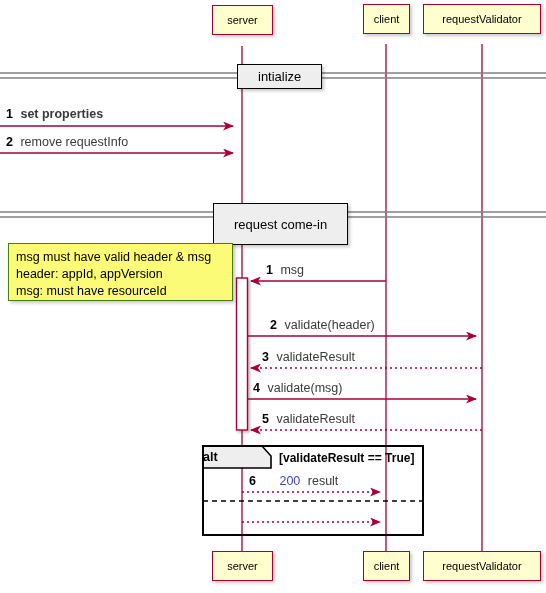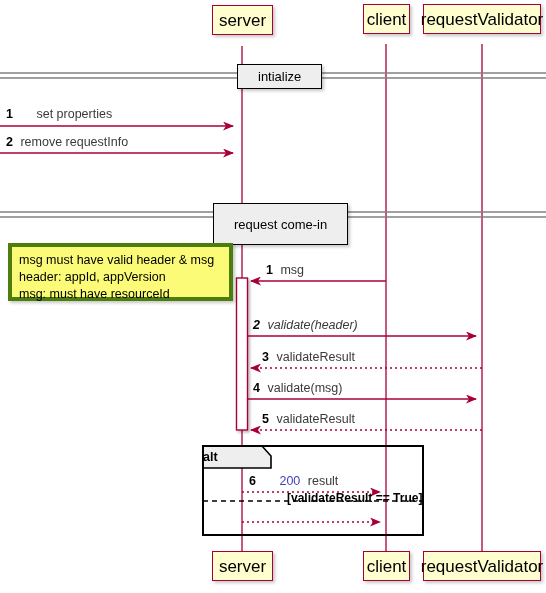--- a/index.html
+++ b/index.html
@@ -20,21 +20,21 @@
     width:546px;
     height:593px;
   }
   
   .participant{
     position:absolute;
     box-sizing:border-box;
     background:#FEFECE;
     border:1.5px solid #A80036;
     color:#000000;
-    font-size:17px;
+    font-size:11px;
     line-height:1;
     display:flex;
     align-items:center;
     justify-content:center;
     box-shadow:2px 2px 3px rgba(0,0,0,0.22);
     white-space:nowrap;
     z-index:6;
   }
   
   .divider-label{
@@ -51,21 +51,21 @@
     padding:4px 20px;
     white-space:nowrap;
     box-shadow:2px 2px 3px rgba(0,0,0,0.22);
     z-index:7;
   }
   
   .note{
     position:absolute;
     box-sizing:border-box;
     background:#FBFB77;
-    border:4px solid #4d7c0f;
+    border:1px solid #4d7c0f;
     color:#000000;
     font-size:12.5px;
     line-height:17px;
     padding:5px 7px 4px 7px;
     box-shadow:2px 2px 3px rgba(0,0,0,0.22);
     z-index:7;
   }
   .note-line{ white-space:nowrap; }
   
   .frag{
@@ -230,40 +230,40 @@
     <div class="note-line">header: appId, appVersion</div>
     <div class="note-line">msg: must have resourceId</div>
   </div>
 
   <div class="frag" style="left:202px;top:445px;width:222px;height:91px;"></div>
 
   <div class="frag-tab" style="left:203px;top:446px;width:56px;height:22px;background:transparent;">
     <span>alt</span>
   </div>
 
-  <div class="frag-guard" style="left:287px;top:451px;margin-top:40px;">
+  <div class="frag-guard" style="left:279px;top:451px;">
     <span>[validateResult == True]</span>
   </div>
 
   <div class="msg-label" style="left:6px;top:108px;">
     <span class="msg-num">1</span>
-    <span style="margin-left: 20px;">set properties</span>
+    <span style="margin-left: 4px; font-weight: bold;">set properties</span>
   </div>
 
   <div class="msg-label" style="left:6px;top:136px;">
     <span class="msg-num">2</span>
     <span style="margin-left: 4px;">remove requestInfo</span>
   </div>
 
   <div class="msg-label" style="left:266px;top:264px;">
     <span class="msg-num">1</span>
     <span style="margin-left: 4px;">msg</span>
   </div>
 
-  <div class="msg-label" style="left:253px;top:319px;font-style:italic;">
+  <div class="msg-label" style="left:270px;top:319px;">
     <span class="msg-num">2</span>
     <span style="margin-left: 4px;">validate(header)</span>
   </div>
 
   <div class="msg-label" style="left:262px;top:351px;">
     <span class="msg-num">3</span>
     <span style="margin-left: 4px;">validateResult</span>
   </div>
 
   <div class="msg-label" style="left:253px;top:382px;">

